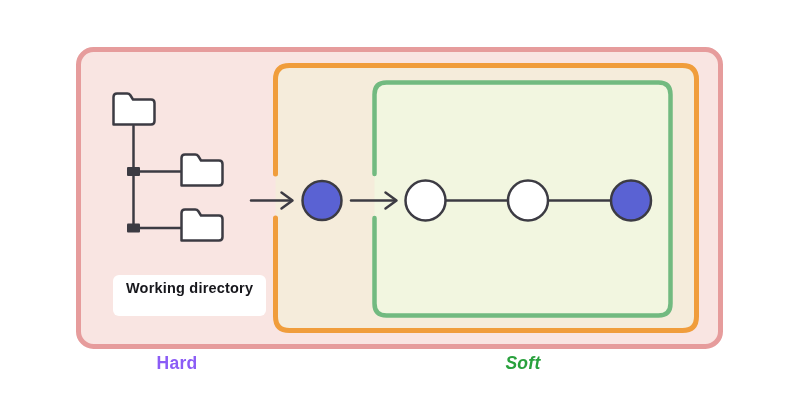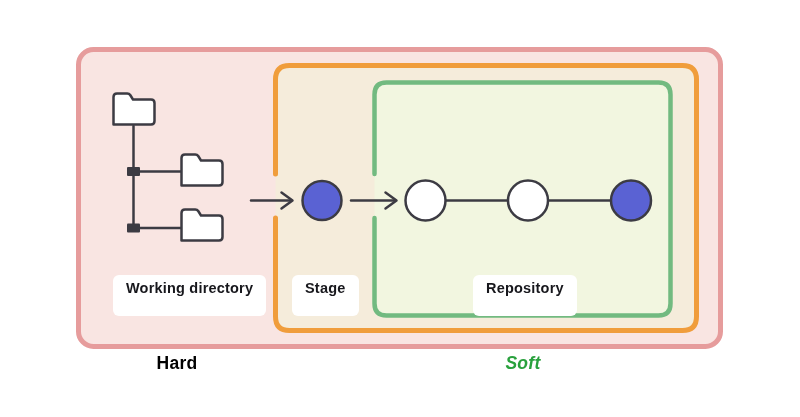--- a/index.html
+++ b/index.html
@@ -26,21 +26,21 @@
   }
   .zone-label{
     position:absolute;
     top:353px;
     transform:translateX(-50%);
     font-size:17.5px;
     font-weight:600;
     letter-spacing:.3px;
     white-space:nowrap;
   }
-  .zone-label.hard{left:177px;color:#000000;}
+  .zone-label.hard{left:177px;color:#8b5cf6;}
   .zone-label.medium{left:337px;color:#d28a33;}
   .zone-label.soft{left:523px;color:#29a13d;font-style:italic;}
   .pill.wd{left:113px;top:275px;}
   .pill.stage{left:292px;top:275px;}
   .pill.repo{left:473px;top:275px;}
 </style>
 </head>
 <body>
 
 <div class="canvas">
@@ -94,19 +94,17 @@
     <g stroke="#3c3b43" stroke-width="2.5">
       <path d="M 445 200.5 H 508" fill="none"></path>
       <path d="M 548 200.5 H 611" fill="none"></path>
       <circle cx="425.5" cy="200.5" r="20" fill="#ffffff"></circle>
       <circle cx="528" cy="200.5" r="20" fill="#ffffff"></circle>
       <circle cx="631" cy="200.5" r="20" fill="#5a62d3"></circle>
     </g>
   </svg>
 
   <div class="pill wd">Working directory</div>
-  <div class="pill stage">Stage</div>
-  <div class="pill repo">Repository</div>
 
   <div class="zone-label hard">Hard</div>
   <div class="zone-label soft">Soft</div>
 
 </div>
 
 </body></html>

